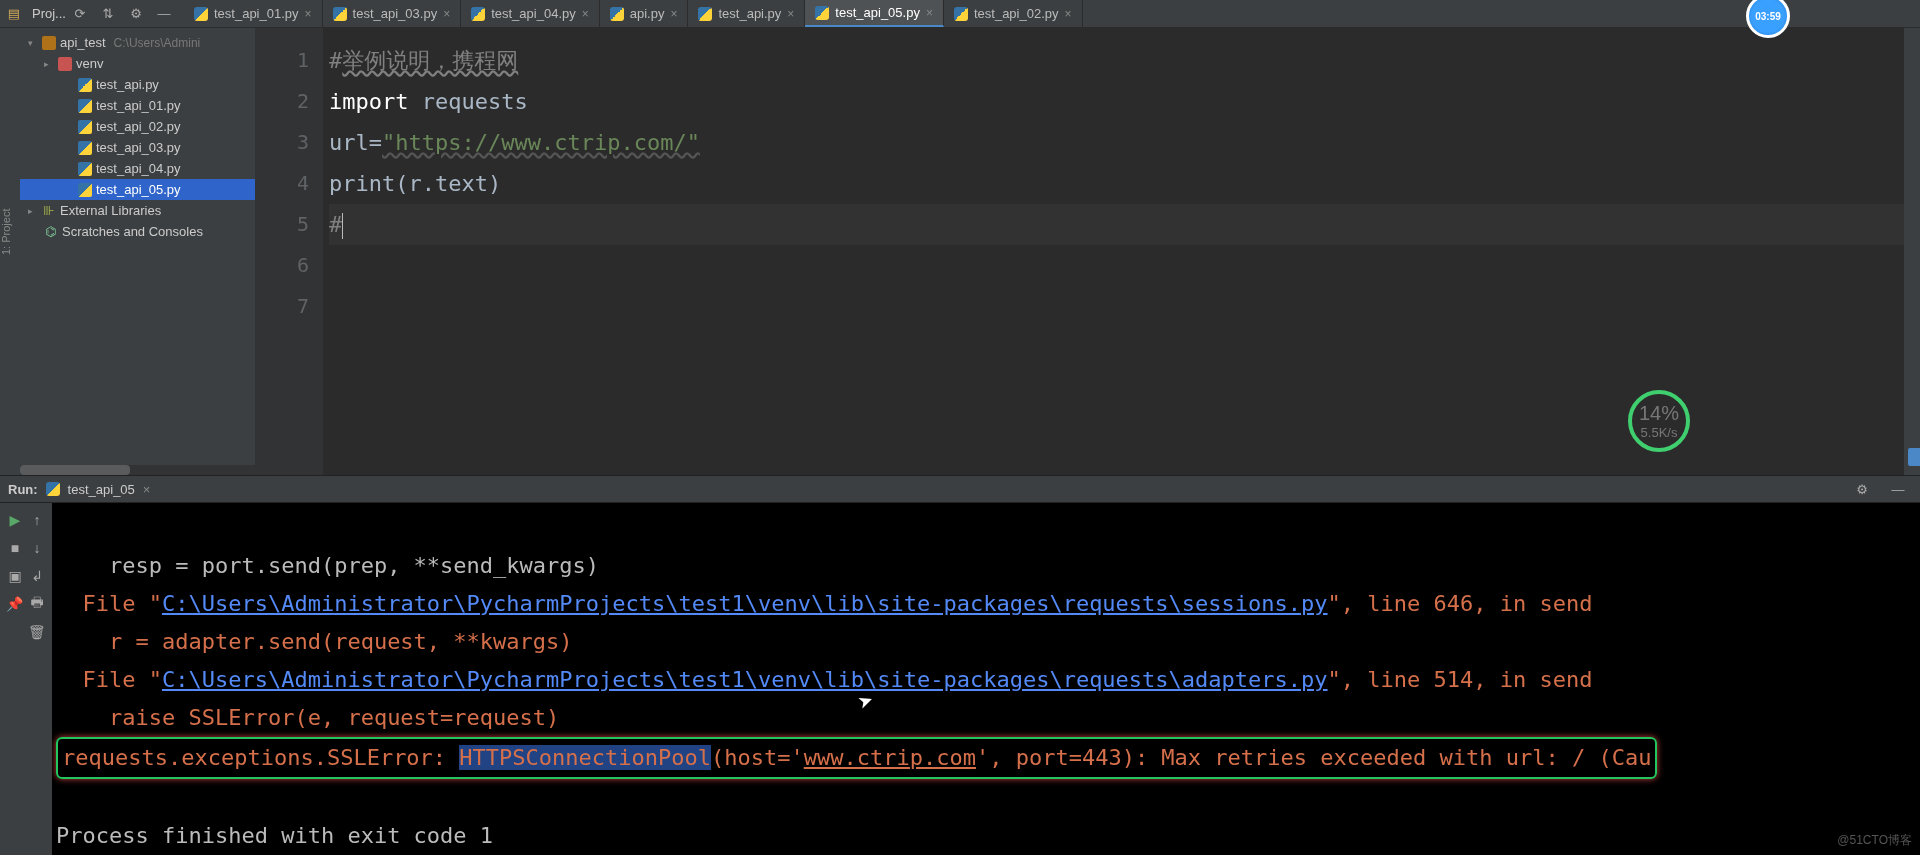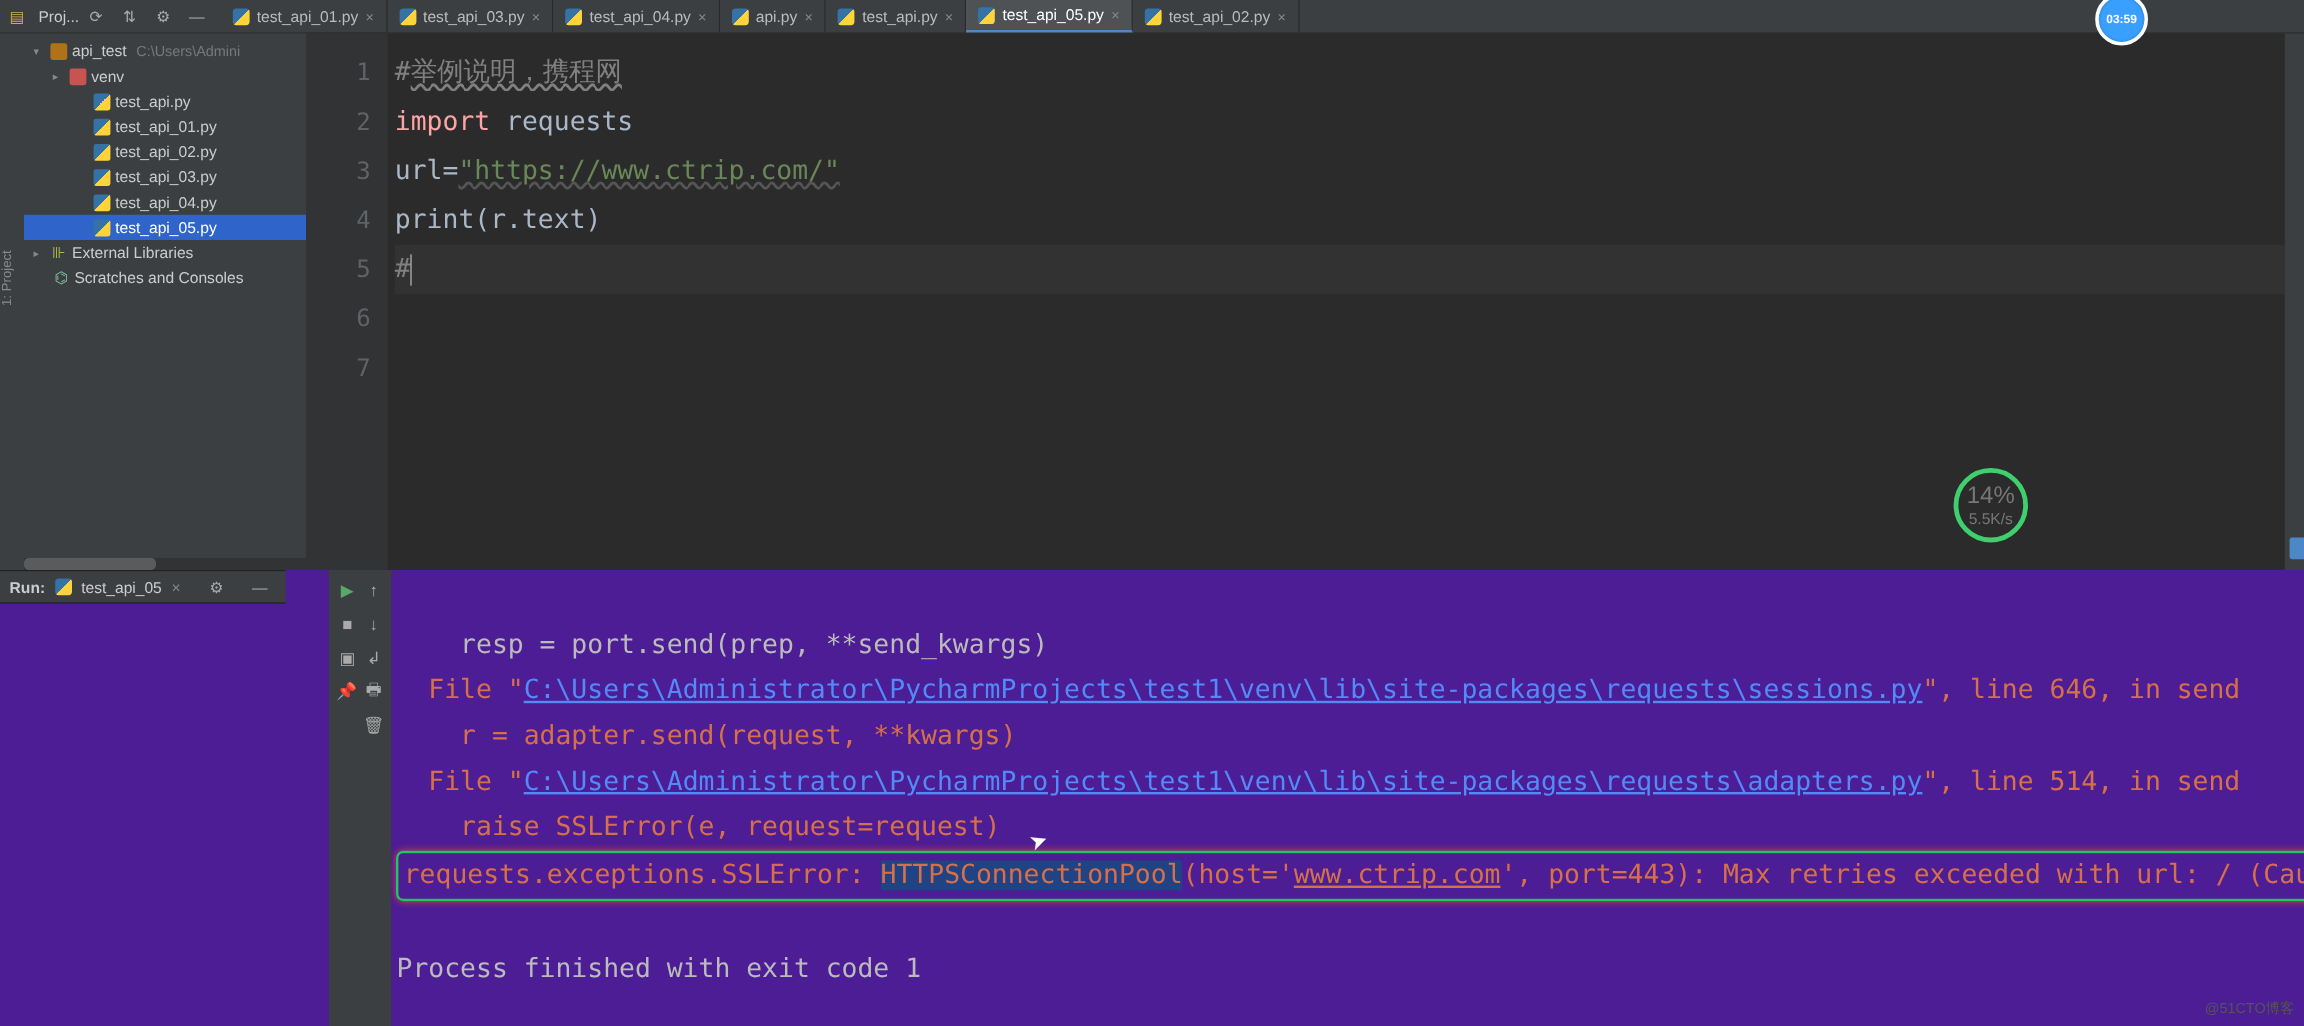--- a/index.html
+++ b/index.html
@@ -38,37 +38,37 @@
   .fic.scratch { color:#7ec699; }
   .tree-path { color:#787878; margin-left:4px; font-size:12px; }
   .tree-hscroll { position:absolute; bottom:0; left:0; right:0; height:10px; background:#313335; }
   .tree-hscroll .thumb { height:100%; width:110px; background:#595b5d; border-radius:4px; }
 
   
   .editor { flex:1; display:flex; background:#2b2b2b; position:relative; }
   .gutter { width:68px; background:#313335; text-align:right; padding:12px 14px 0 0; color:#606366; font-family:Consolas,monospace; font-size:20px; line-height:41px; }
   .code { flex:1; padding:12px 0 0 6px; font-family:Consolas,monospace; font-size:22px; line-height:41px; color:#a9b7c6; position:relative; }
   .code .c  { color:#808080; }
-  .code .kw { color:#fca5a5;margin-top:43px; }
+  .code .kw { color:#ffffff;margin-top:43px; }
   .code .st { color:#6a8759; }
   .code .fn { color:#a9b7c6; }
   .code .op { color:#a9b7c6; }
   .code .url-u { text-decoration:underline wavy #555; }
   .code .wavy { text-decoration:underline wavy #808080;text-align:right; }
   .line-current { background:#323232; display:block; width:100%; }
   .caret { display:inline-block; width:1px; height:26px; background:#bbb; vertical-align:middle; }
   .right-gutter { width:16px; background:#3c3f41; position:relative; }
   .right-gutter .slide { position:absolute; top:420px; right:0; width:12px; height:18px; background:#4a88c7; border-radius:2px 0 0 2px; }
 
   .perf { position:absolute; right:230px; top:390px; width:62px; height:62px; border-radius:50%; border:4px solid #3fcf6f; background:rgba(43,43,43,.6); display:flex; flex-direction:column; align-items:center; justify-content:center; z-index:40; }
   .perf .big { font-size:20px; color:#777; }
   .perf .sm  { font-size:13px;  color:#777; }
 
   
-  .run { height:380px; background:#4c1d95; display:flex; flex-direction:row;gap:36px; }
+  .run { height:380px; background:#000000; display:flex; flex-direction:column; }
   .run-hdr { height:28px; background:#3c3f41; display:flex; align-items:center; padding:0 8px; gap:8px; color:#ccc; border-top:1px solid #222; border-bottom:1px solid #222; }
   .run-hdr .lbl { font-weight:bold; }
   .run-hdr .spacer { flex:1; }
   .run-body { flex:1; display:flex; min-height:0; }
   .run-tools { width:52px; background:#3c3f41; display:flex; flex-direction:column; align-items:center; padding-top:8px; gap:10px; }
   .run-tools .pair { display:flex; gap:4px; }
   .ricon { width:18px; height:18px; display:flex; align-items:center; justify-content:center; color:#aaa; font-size:14px; }
   .ricon.play { color:#59a869; }
   .console { flex:1; padding:6px 4px; font-family:Consolas,monospace; font-size:22px; line-height:38px; color:#d6704b; overflow:hidden; white-space:pre; }
   .console .plain { color:#bbb; }

